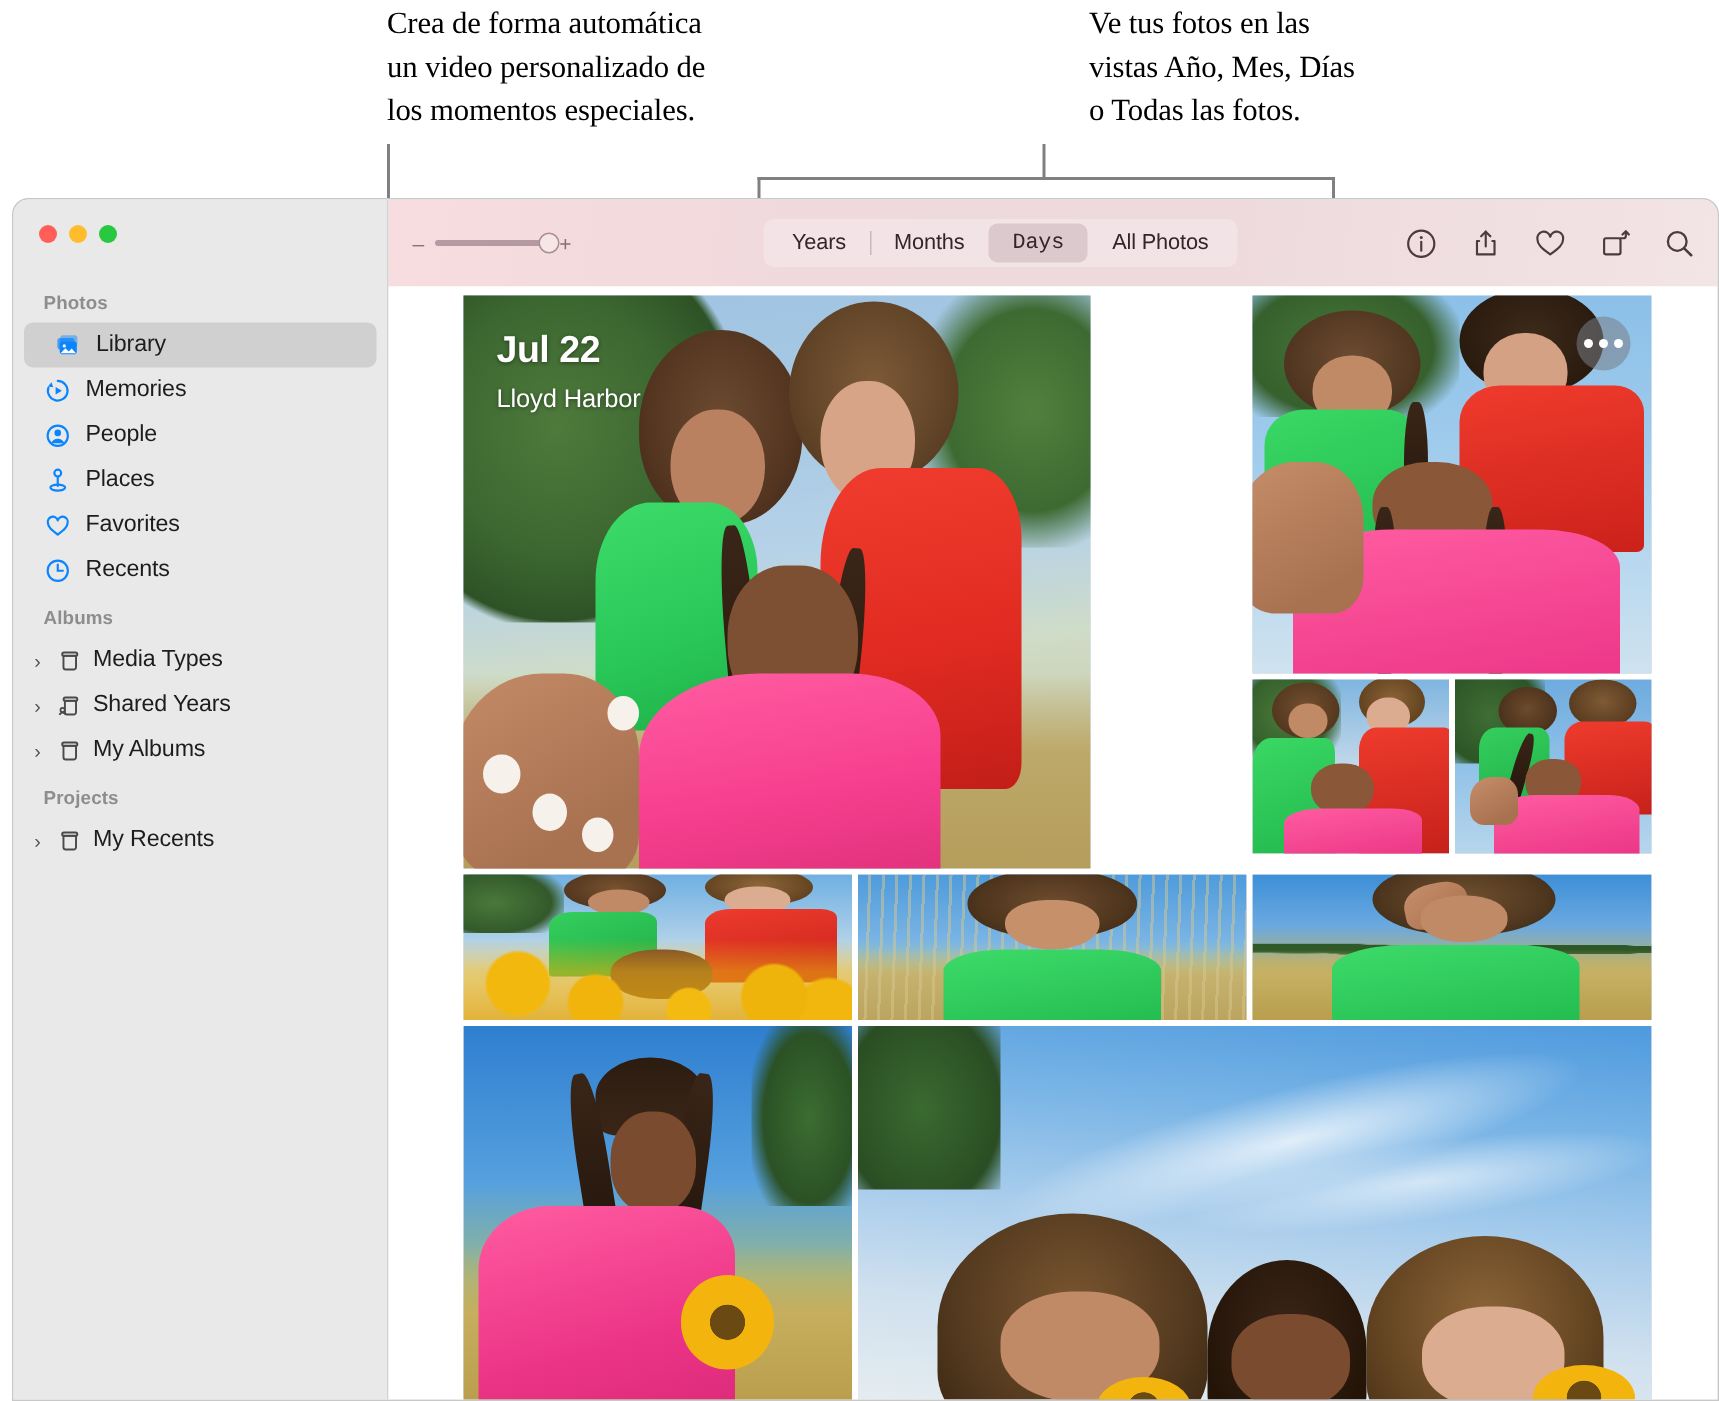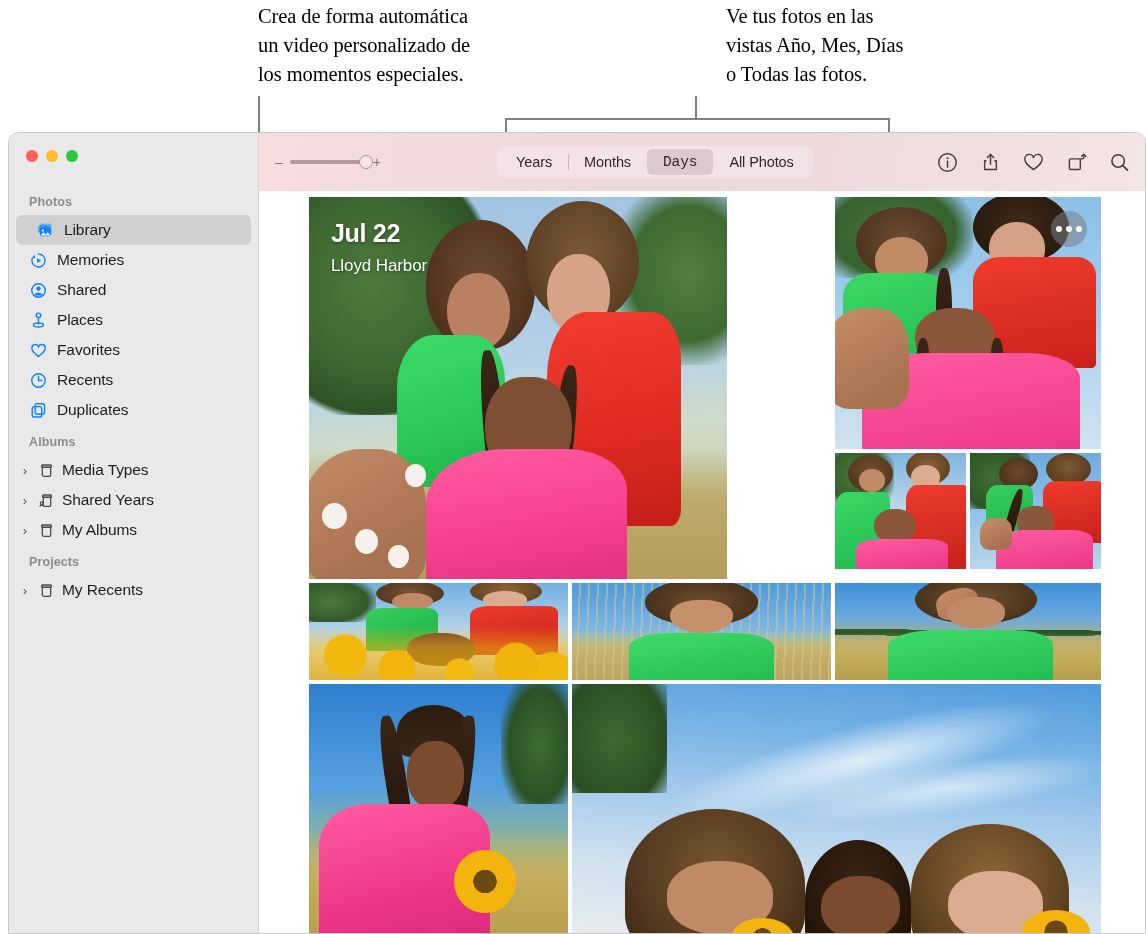--- a/index.html
+++ b/index.html
@@ -122,21 +122,21 @@
   .zknob {
     position: absolute; right: -7px; top: 50%;
     transform: translateY(-50%);
     width: 14px; height: 14px; border-radius: 50%;
     background: #f6e6e8; border: 1.4px solid #a98f95;
   }
 
   
   .segmented {
     position: absolute;
-    left: 238px;
+    left: 250px;
     display: flex;
     align-items: flex-end;
     background: rgba(255,255,255,0.26);
     border-radius: 7px;
     padding: 3px;
     height: 32px;
   }
   .seg {
     position: relative;
     height: 26px;
@@ -441,21 +441,21 @@
       </div>
 
       <div class="srow">
         <span class="ico">
           <svg viewBox="0 0 20 20" width="19" height="19">
             <circle cx="10" cy="10" r="7.1" fill="none" stroke="#0a84ff" stroke-width="1.5"></circle>
             <circle cx="10" cy="8.0" r="2.3" fill="#0a84ff"></circle>
             <path d="M5.4 15.3a4.9 4.9 0 0 1 9.2 0" fill="#0a84ff"></path>
           </svg>
         </span>
-        <span class="label">Shared</span>
+        <span class="label">People</span>
       </div>
 
       <div class="srow">
         <span class="ico">
           <svg viewBox="0 0 20 20" width="19" height="19">
             <circle cx="10" cy="4.6" r="2.4" fill="none" stroke="#0a84ff" stroke-width="1.5"></circle>
             <path d="M10 7.2v6.4" stroke="#0a84ff" stroke-width="1.5" stroke-linecap="round"></path>
             <ellipse cx="10" cy="14.8" rx="5.2" ry="2.1" fill="none" stroke="#0a84ff" stroke-width="1.5"></ellipse>
           </svg>
         </span>
@@ -475,29 +475,20 @@
         <span class="ico">
           <svg viewBox="0 0 20 20" width="19" height="19">
             <circle cx="10" cy="10" r="7.1" fill="none" stroke="#0a84ff" stroke-width="1.5"></circle>
             <path d="M10 5.6V10h3.6" fill="none" stroke="#0a84ff" stroke-width="1.5" stroke-linecap="round"></path>
           </svg>
         </span>
         <span class="label">Recents</span>
       </div>
 
 
-      <div class="srow">
-        <span class="ico">
-          <svg viewBox="0 0 20 20" width="19" height="19">
-            <rect x="6.4" y="2.9" width="10" height="11" rx="2.2" fill="none" stroke="#0a84ff" stroke-width="1.5"></rect>
-            <rect x="3.4" y="5.9" width="10" height="11" rx="2.2" fill="none" stroke="#0a84ff" stroke-width="1.5"></rect>
-          </svg>
-        </span>
-        <span class="label">Duplicates</span>
-      </div>
 
       <div class="section-head">Albums</div>
 
       <div class="srow album">
         <span class="disclose">›</span>
         <span class="ico">
           <svg viewBox="0 0 20 20" width="19" height="19">
             <path d="M5.6 6.5h8.8v8.1a1.6 1.6 0 0 1-1.6 1.6H7.2a1.6 1.6 0 0 1-1.6-1.6z" fill="none" stroke="#4a4a4a" stroke-width="1.35" stroke-linejoin="round"></path>
             <rect x="4.7" y="4.2" width="10.6" height="2.4" rx="1.2" fill="none" stroke="#4a4a4a" stroke-width="1.35"></rect>
           </svg>

